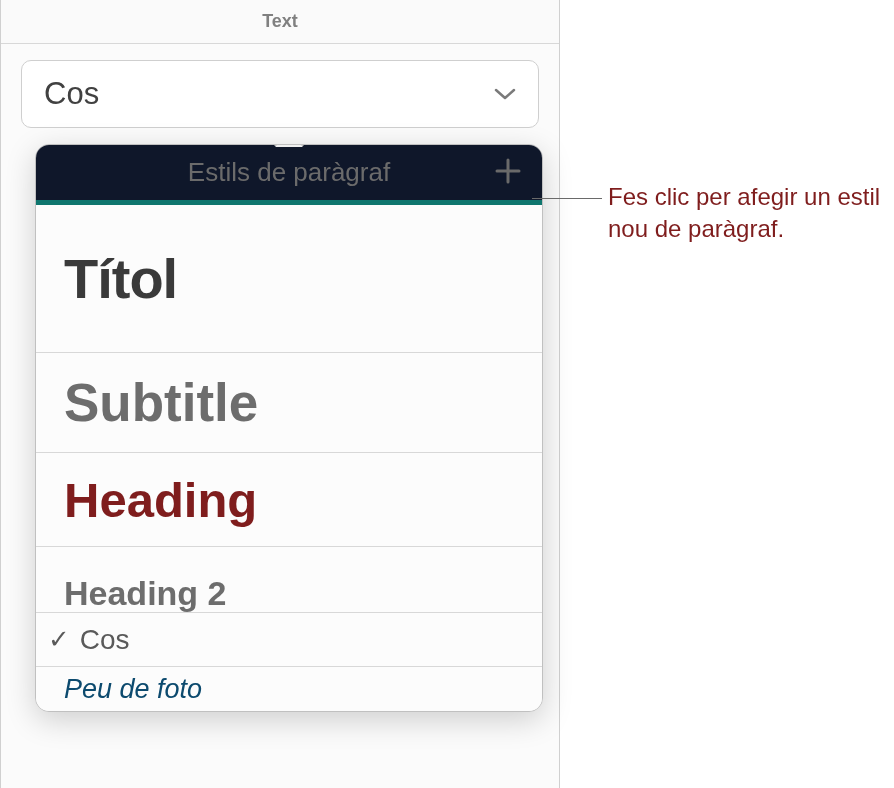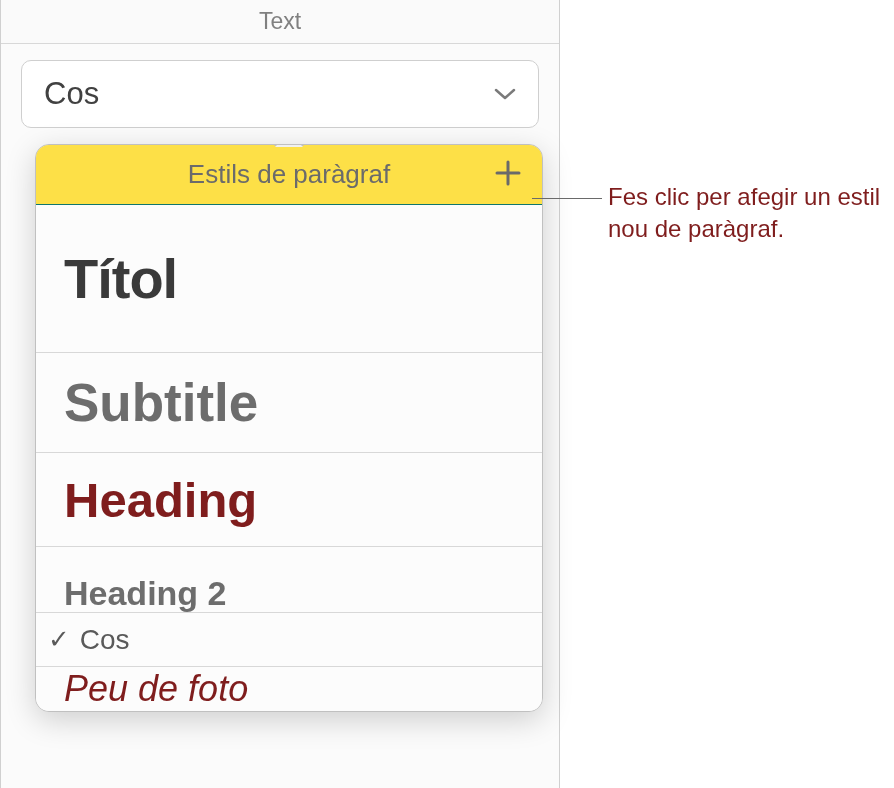--- a/index.html
+++ b/index.html
@@ -26,23 +26,23 @@
     }
     .panel-header {
       height: 44px;
       display: flex;
       align-items: center;
       justify-content: center;
       border-bottom: 1px solid #d8d8d8;
       background: #fafafa;
     }
     .panel-header-title {
-      font-size: 23px;
+      font-size: 18px;
       color: #808080;
-      font-weight: 400;
+      font-weight: 700;
     }
     .dropdown-wrapper {
       padding: 16px 20px 0 20px;
     }
     .dropdown {
       width: 100%;
       height: 68px;
       border: 1px solid #cfcfcf;
       border-radius: 10px;
       background: #ffffff;
@@ -101,22 +101,22 @@
       border-right: 15px solid transparent;
       border-bottom: 15px solid #c0c0c0;
       z-index: 1;
     }
     .popover-header {
       height: 60px;
       display: flex;
       align-items: center;
       justify-content: center;
       position: relative;
-      border-bottom: 1px solid #0f766e;
-      background: #fde047;
+      border-bottom: 5px solid #0f766e;
+      background: #0f172a;
     }
     .popover-title {
       font-size: 26px;
       color: #6b6b6b;
       font-weight: 500;
     }
     .plus-button {
       position: absolute;
       right: 18px;
       top: 50%;
@@ -189,24 +189,24 @@
     .style-cos .style-label {
       font-size: 28px;
       font-weight: 400;
       color: #5a5a5a;
     }
     .style-peu {
       height: 44px;
       border-bottom: none;
     }
     .style-peu .style-label {
-      font-size: 36px;
+      font-size: 27px;
       font-style: italic;
       font-weight: 400;
-      color: #7f1d1d;
+      color: #0c4a6e;
     }
     .callout {
       position: absolute;
       left: 608px;
       top: 181px;
       width: 280px;
     }
     .callout-text {
       font-size: 24px;
       line-height: 1.35;

